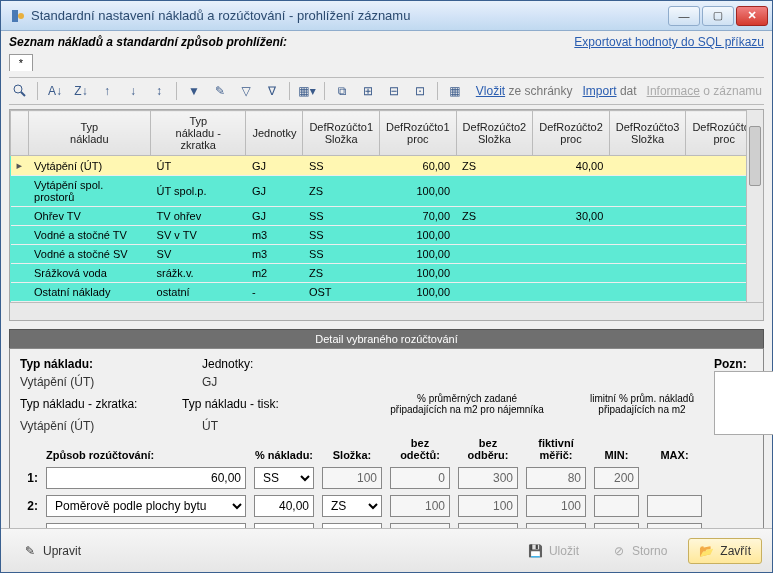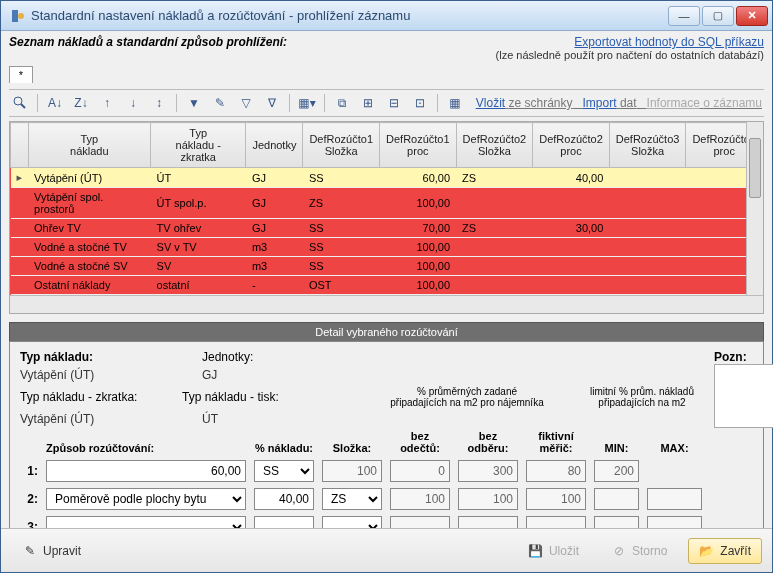--- a/index.html
+++ b/index.html
@@ -23,24 +23,24 @@
 .header .right { text-align:right; }
 .header a { color:#2a5db0; text-decoration:underline; cursor:pointer; }
 .header .right .sub { font-size:11px; color:#333; }
 
 .star-tab { margin-top:4px; }
 .star-tab .tab { display:inline-block; border:1px solid #999; background:#fff; padding:2px 8px; font-size:11px; min-width:24px; text-align:center; border-bottom:none; }
 
 .toolbar { margin-top:6px; padding:4px 2px; border-top:1px solid #bbb; border-bottom:1px solid #bbb; display:flex; align-items:center; gap:8px; font-size:12px; }
 .tbtn { width:18px; height:18px; display:inline-flex; align-items:center; justify-content:center; cursor:pointer; color:#3a5a8a; }
 .tspacer { width:1px; height:18px; background:#bbb; }
-.toolbar .linkzone { margin-left:auto; font-size:12px; color:#777;text-decoration:underline; }
+.toolbar .linkzone { margin-left:auto; font-size:12px; color:#777; }
 .toolbar .linkzone a { color:#2a5db0; text-decoration:underline; cursor:pointer; }
 
-.grid-wrap { position:relative; border:1px solid #aaa; margin-top:4px; background:#ef4444; }
+.grid-wrap { position:relative; border:1px solid #aaa; margin-top:4px; background:#5eead4; }
 table.grid { width:100%; border-collapse:collapse; font-size:11px; }
 table.grid th { background:linear-gradient(#f4f4f4,#e2e2e2); border:1px solid #bbb; padding:4px 6px; font-weight:normal; color:#222; text-align:center; }
 table.grid td { border-bottom:1px solid #eee; padding:3px 6px; }
 table.grid tr.selected td { background:#fff7b2; }
 table.grid td.num { text-align:right; }
 .rowind { width:14px; text-align:center; color:#555; }
 .vscroll { position:absolute; right:0; top:0; bottom:18px; width:17px; background:#e9e9e9; border-left:1px solid #bbb; }
 .vscroll .thumb { position:absolute; top:16px; left:2px; right:2px; height:60px; background:#cfcfcf; border:1px solid #999; border-radius:2px; }
 .hscroll { height:18px; background:#e9e9e9; border-top:1px solid #bbb; }
 
@@ -94,21 +94,20 @@
   </div>
 
   <div class="content">
 
     <div class="header">
       <div class="left">
         <div><strong>Seznam nákladů a standardní způsob prohlížení:</strong></div>
       </div>
       <div class="right">
         <div><a>Exportovat hodnoty do SQL příkazu</a></div>
-        <div class="sub">(lze následně použít pro načtení do ostatních databází)</div>
       </div>
     </div>
 
     <div class="star-tab">
       <span class="tab">*</span>
     </div>
 
     <div class="toolbar">
       <span class="tbtn">
           <svg width="14" height="14">
@@ -218,20 +217,32 @@
               <td>m3</td>
               <td>SS</td>
               <td class="num">100,00</td>
               <td></td>
               <td class="num"></td>
               <td></td>
               <td class="num"></td>
             </tr>
             <tr>
               <td class="rowind"></td>
+              <td>Srážková voda</td>
+              <td>srážk.v.</td>
+              <td>m2</td>
+              <td>ZS</td>
+              <td class="num">100,00</td>
+              <td></td>
+              <td class="num"></td>
+              <td></td>
+              <td class="num"></td>
+            </tr>
+            <tr>
+              <td class="rowind"></td>
               <td>Ostatní náklady</td>
               <td>ostatní</td>
               <td>-</td>
               <td>OST</td>
               <td class="num">100,00</td>
               <td></td>
               <td class="num"></td>
               <td></td>
               <td class="num"></td>
             </tr>

